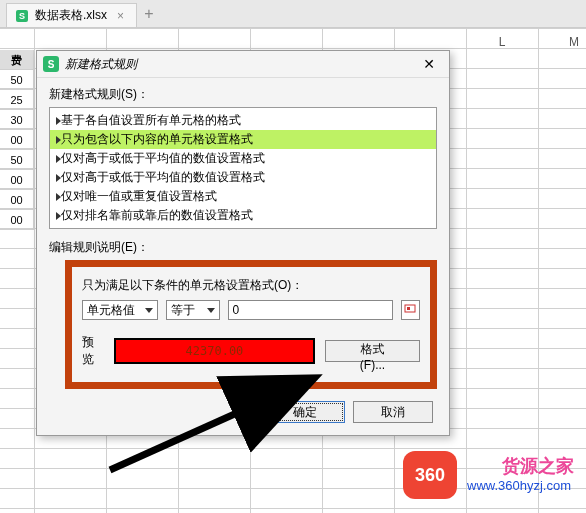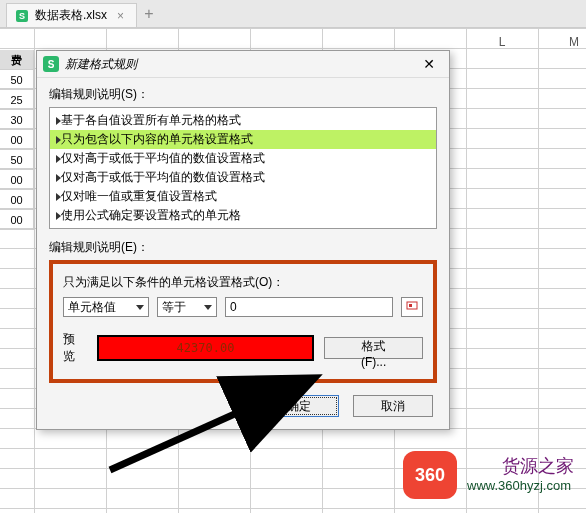--- a/index.html
+++ b/index.html
@@ -150,23 +150,24 @@
     .rule-item.sel {
       background: #bef264;
     }
     .tri {
       width: 0; height: 0;
       border-top: 4px solid transparent;
       border-bottom: 4px solid transparent;
       border-left: 5px solid #333;
     }
     .desc-box {
-      border: 4px solid #c2410c;
+      border: 7px solid #c2410c;
       padding: 10px 10px 14px;
       margin-bottom: 12px;
+      margin-left: 16px;
     }
     .desc-title { margin-bottom: 6px; font-size: 12px; }
     .row { display: flex; align-items: center; gap: 8px; margin-bottom: 14px; }
     .combo {
       border: 1px solid #888;
       background: #fff;
       height: 20px;
       padding: 0 4px;
       display: flex;
       align-items: center;
@@ -210,21 +211,21 @@
     .fmt-btn {
       border: 1px solid #888;
       background: #efefef;
       height: 22px;
       padding: 0 24px;
       font-size: 12px;
     }
     .btn-row {
       display: flex;
       justify-content: flex-end;
-      gap: 14px;
+      gap: 8px;
       padding: 0 4px;
     }
     .dlg-btn {
       width: 80px;
       height: 22px;
       border: 1px solid #888;
       background: #efefef;
       font-size: 12px;
     }
     .dlg-btn.primary {
@@ -246,22 +247,22 @@
       align-items: center;
       gap: 10px;
     }
     .wm .logo {
       width: 54px; height: 48px;
       background: #e43; border-radius: 12px;
       color: #fff; font-weight:700; font-size: 18px;
       display:flex;align-items:center;justify-content:center;
     }
     .wm .txt { line-height: 1.3; }
-    .wm .txt .big { font-size: 18px; color: #701a75; font-weight:400;margin-left:35px;}
-    .wm .txt .small { font-size: 13px; color: #14532d; }
+    .wm .txt .big { font-size: 18px; color: #ec4899; font-weight:700;margin-left:35px;}
+    .wm .txt .small { font-size: 13px; color: #1d4ed8; }
   </style>
 </head>
 <body>
 
 <div class="tabbar">
   <div class="tab">
     <span class="xicon">
       <svg width="14" height="14" viewBox="0 0 14 14">
           <rect x="1" y="1" width="12" height="12" fill="#2cb86c" rx="2"></rect>
           <text x="7" y="10" font-size="9" fill="#fff" text-anchor="middle" font-weight="700">S</text>
@@ -292,21 +293,21 @@
   <div class="hc">00</div>
 </div>
 
 <div class="dialog">
   <div class="titlebar">
     <div class="appicon"></div>
     <div class="titletext">新建格式规则</div>
     <div class="closebtn">✕</div>
   </div>
   <div class="dbody">
-    <div class="section-label">编辑规则说明(S)：</div>
+    <div class="section-label">新建格式规则(S)：</div>
     <div class="rule-list">
       <div class="rule-item">
           <span class="tri"></span>
           <span>基于各自值设置所有单元格的格式</span>
         </div>
       <div class="rule-item sel">
           <span class="tri"></span>
           <span>只为包含以下内容的单元格设置格式</span>
         </div>
       <div class="rule-item">
@@ -316,21 +317,21 @@
       <div class="rule-item">
           <span class="tri"></span>
           <span>仅对高于或低于平均值的数值设置格式</span>
         </div>
       <div class="rule-item">
           <span class="tri"></span>
           <span>仅对唯一值或重复值设置格式</span>
         </div>
       <div class="rule-item">
           <span class="tri"></span>
-          <span>使用公式确定要设置格式的单元格</span>
+          <span>仅对排名靠前或靠后的数值设置格式</span>
         </div>
     </div>
 
     <div class="section-label">编辑规则说明(E)：</div>
     <div class="desc-box">
       <div class="desc-title">只为满足以下条件的单元格设置格式(O)：</div>
       <div class="row">
         <div class="combo" style="width:86px">
           <span>单元格值</span>
             <span class="dd"></span>

